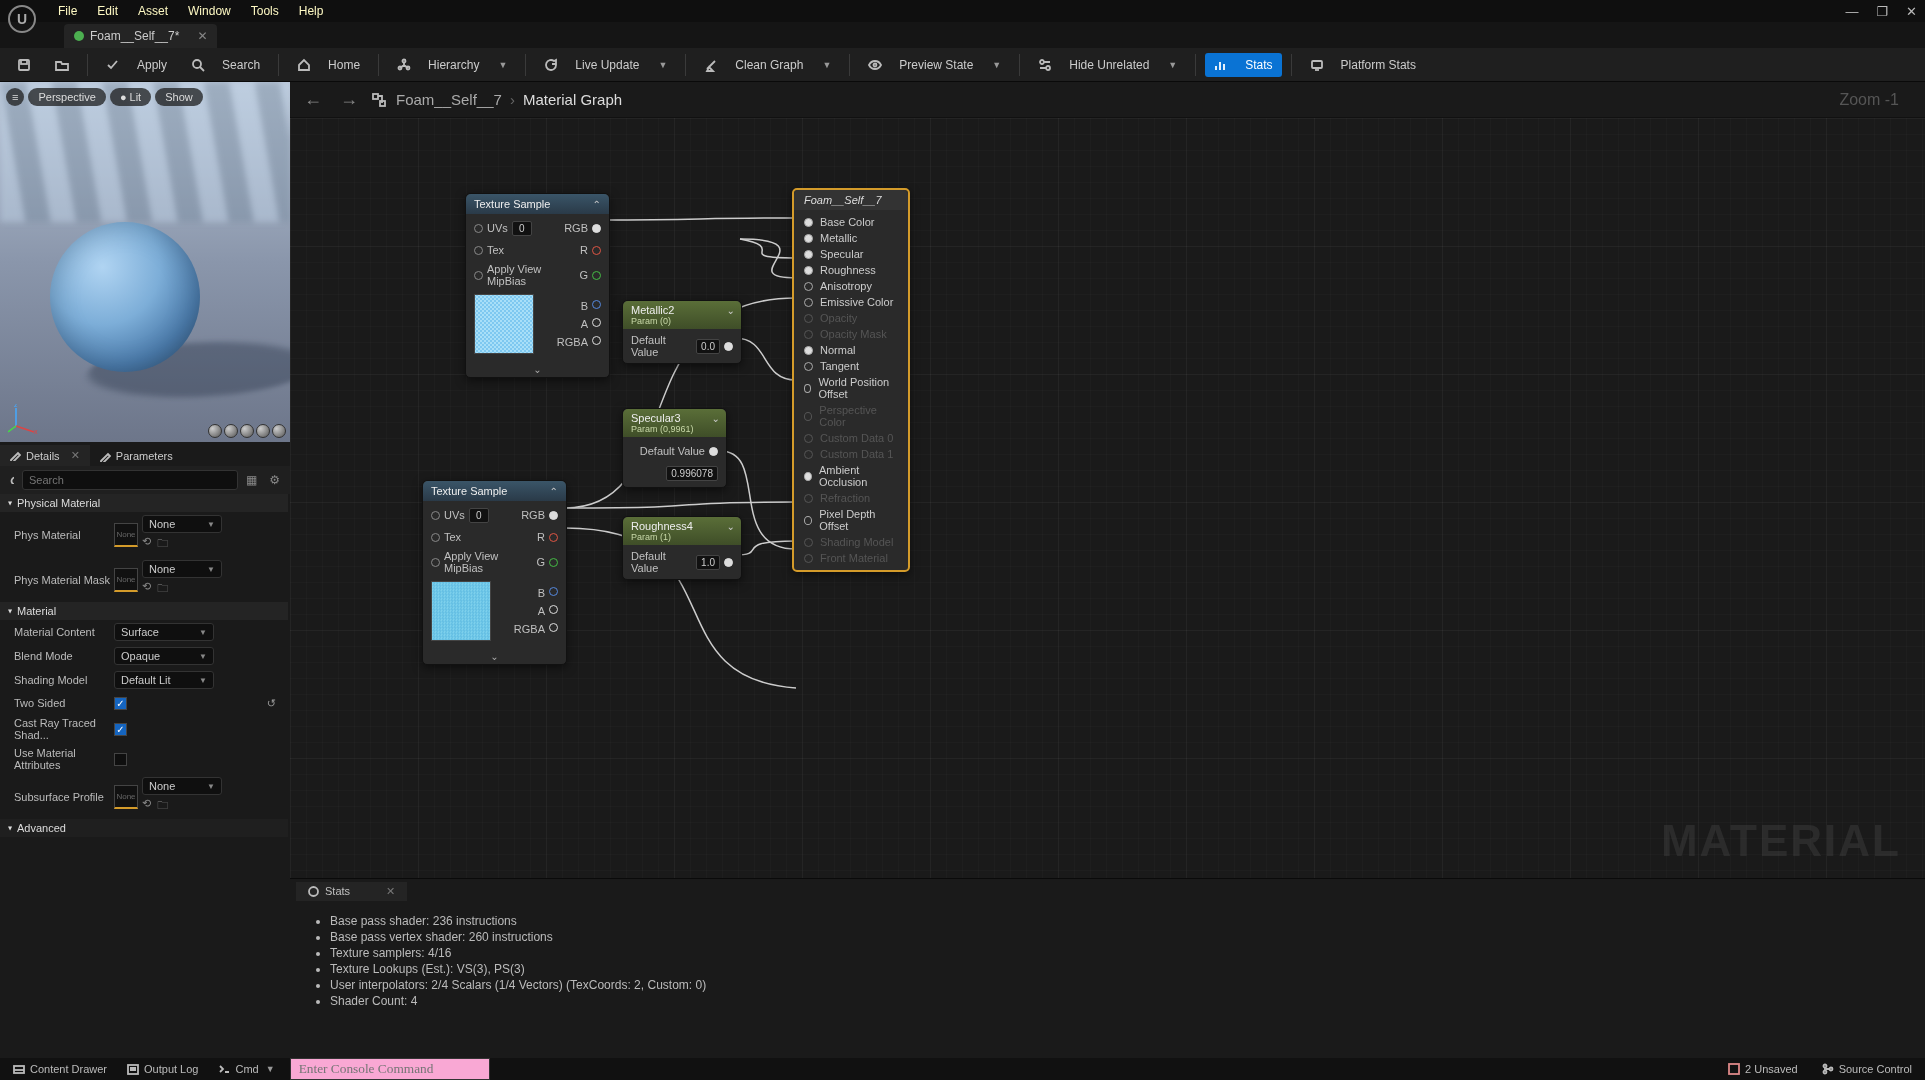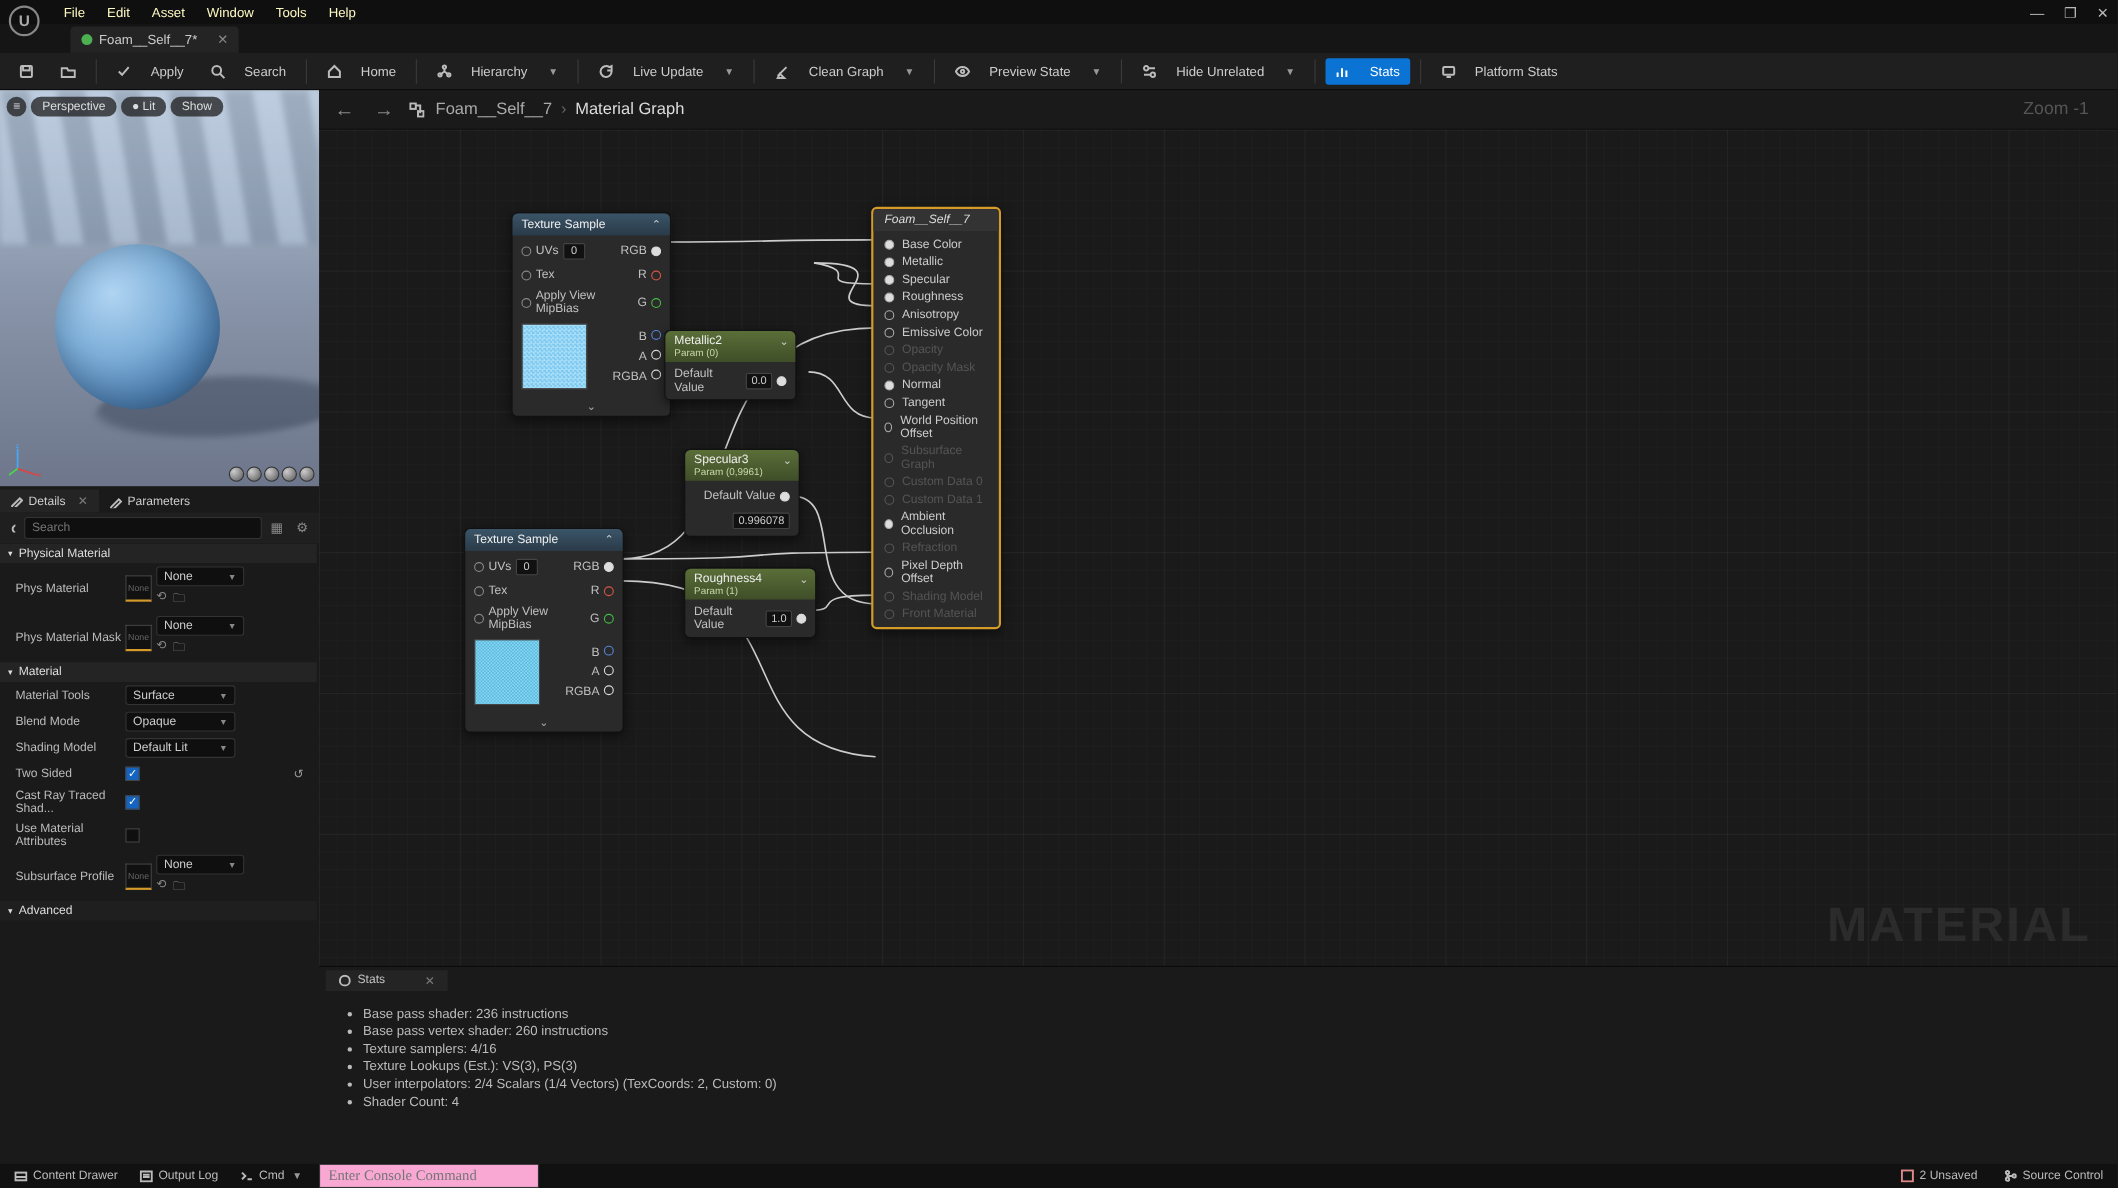--- a/index.html
+++ b/index.html
@@ -310,21 +310,21 @@
             <div style="display:flex;gap:6px">
                 <span class="mini-icon">⟲</span>
                 <span class="mini-icon">🗀</span>
               </div>
           </div>
         </div>
       </div>
 
       <div class="cat">Material</div>
       <div class="prop">
-          <div class="lbl">Material Tools</div>
+          <div class="lbl">Material Content</div>
           <div class="val">
             <div class="drop" style="min-width:100px">
               <span>Surface</span>
               <span class="dc">▼</span>
             </div>
           </div>
         </div>
       <div class="prop">
           <div class="lbl">Blend Mode</div>
           <div class="val">
@@ -464,21 +464,21 @@
                 <span style="display:flex;gap:4px">
                   <span>RGBA</span>
                   <span class="pin w"></span>
                 </span>
               </div>
             </div>
         </div>
         <div class="expand">⌄</div>
       </div>
 
-      <div class="node param" style="left:314px;top:182px;width:120px">
+      <div class="node param" style="left:332px;top:182px;width:120px">
         <div class="nh">
             <span>Metallic2</span>
             <span class="sub">Param (0)</span>
             <span class="collapse-caret" style="position:absolute;right:6px;top:4px">⌄</span>
           </div>
         <div class="nb">
             <div class="nrow between">
               <span>Default Value</span>
               <span style="display:flex;gap:4px;align-items:center">
                 <span class="numbox">0.0</span>
@@ -624,21 +624,21 @@
           <div class="result-row">
               <span class="rp"></span>
               <span>Tangent</span>
             </div>
           <div class="result-row">
               <span class="rp"></span>
               <span>World Position Offset</span>
             </div>
           <div class="result-row dis">
               <span class="rp"></span>
-              <span>Subsurface Graph</span>
+              <span>Perspective Color</span>
             </div>
           <div class="result-row dis">
               <span class="rp"></span>
               <span>Custom Data 0</span>
             </div>
           <div class="result-row dis">
               <span class="rp"></span>
               <span>Custom Data 1</span>
             </div>
           <div class="result-row">

